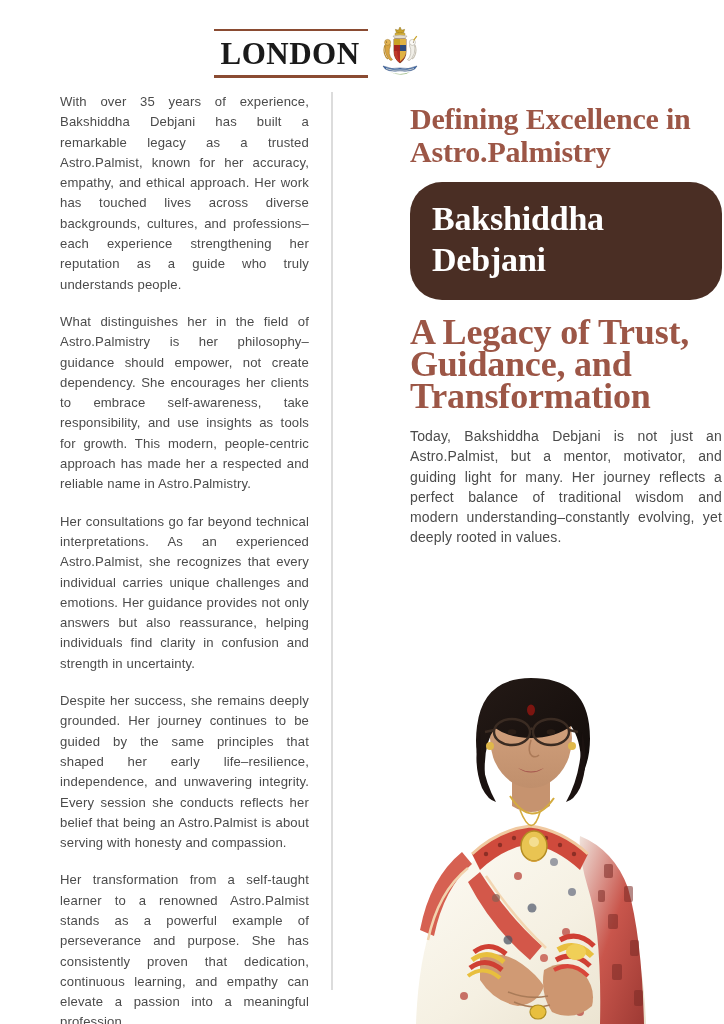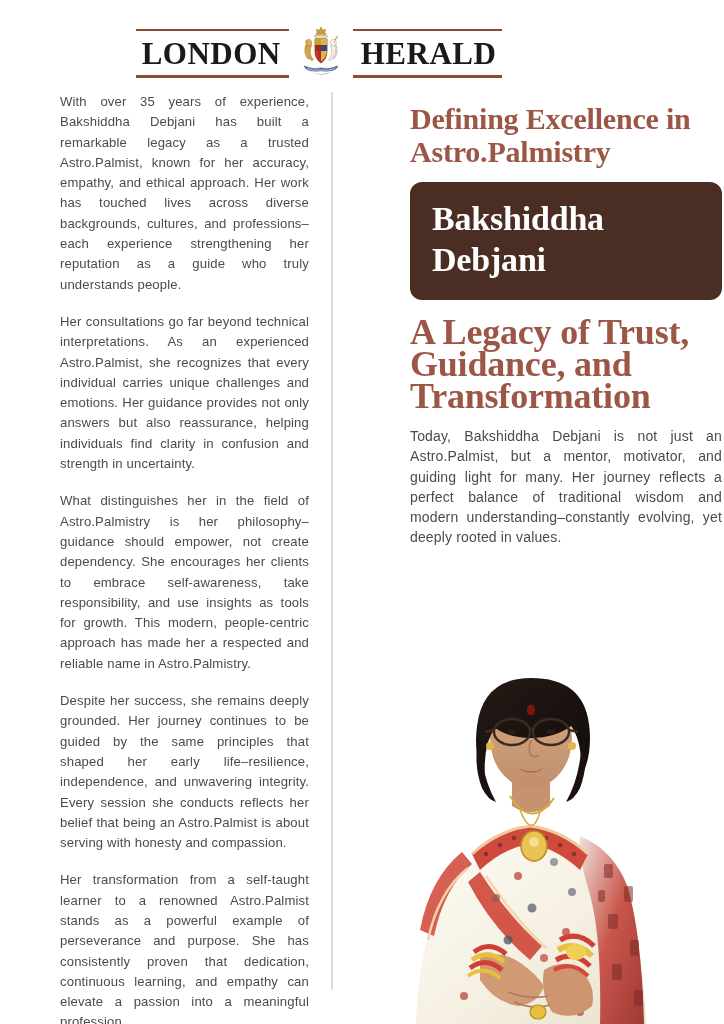--- a/index.html
+++ b/index.html
@@ -104,21 +104,21 @@
     font-family: "Liberation Serif", serif;
     font-weight: bold;
     font-size: 30px;
     line-height: 33px;
     color: #9c5646;
     margin: 0 0 14px 0;
     letter-spacing: -0.2px;
   }
   .name-box {
     background: #4a2e24;
-    border-radius: 12px;
+    border-radius: 32px;
     padding: 16px 22px 20px 22px;
     margin: 0 0 16px 0;
   }
   .name-box .name {
     font-family: "Liberation Serif", serif;
     font-weight: bold;
     font-size: 34px;
     line-height: 41px;
     color: #ffffff;
     letter-spacing: -0.2px;
@@ -185,30 +185,29 @@
         <path d="M37.6 15.4 l3.2 -4.2" stroke="#c9a227" stroke-width="1.2"></path>
         <path d="M39 20 q2 5 0 10 q-1 3 -3 4" stroke="#c8c2b4" stroke-width="1.1" fill="none"></path>
 
         <path d="M7 41 q9 4 17 2 q8 2 17 -2 q-2 4 -6 4.6 q-5.6 1 -11 0.2 q-5.4 0.8 -11 -0.2 q-4 -0.6 -6 -4.6 Z" fill="#3f6aa8" stroke="#2c4a78" stroke-width="0.5"></path>
         <path d="M10 43.6 q7 2.6 14 1.4 q7 1.2 14 -1.4" stroke="#e8e2d2" stroke-width="0.8" fill="none"></path>
 
         <path d="M14 47 q10 4 20 0 q-8 5 -20 0 Z" fill="#6f9a4a" opacity="0.85"></path>
       </svg>
     </div>
 
-    <div class="mast-word right">HERALD</div>
   </div>
 </div>
 
 <div class="divider"></div>
 
 <div class="col-left">
   <p>With over 35 years of experience, Bakshiddha Debjani has built a remarkable legacy as a trusted Astro.Palmist, known for her accuracy, empathy, and ethical approach. Her work has touched lives across diverse backgrounds, cultures, and professions–each experience strengthening her reputation as a guide who truly understands people.</p>
+  <p>What distinguishes her in the field of Astro.Palmistry is her philosophy–guidance should empower, not create dependency. She encourages her clients to embrace self-awareness, take responsibility, and use insights as tools for growth. This modern, people-centric approach has made her a respected and reliable name in Astro.Palmistry.</p>
   <p>Her consultations go far beyond technical interpretations. As an experienced Astro.Palmist, she recognizes that every individual carries unique challenges and emotions. Her guidance provides not only answers but also reassurance, helping individuals find clarity in confusion and strength in uncertainty.</p>
-  <p>What distinguishes her in the field of Astro.Palmistry is her philosophy–guidance should empower, not create dependency. She encourages her clients to embrace self-awareness, take responsibility, and use insights as tools for growth. This modern, people-centric approach has made her a respected and reliable name in Astro.Palmistry.</p>
   <p>Despite her success, she remains deeply grounded. Her journey continues to be guided by the same principles that shaped her early life–resilience, independence, and unwavering integrity. Every session she conducts reflects her belief that being an Astro.Palmist is about serving with honesty and compassion.</p>
   <p>Her transformation from a self-taught learner to a renowned Astro.Palmist stands as a powerful example of perseverance and purpose. She has consistently proven that dedication, continuous learning, and empathy can elevate a passion into a meaningful profession.</p>
 </div>
 
 <div class="col-right">
   <h1 class="headline">Defining Excellence in Astro.Palmistry</h1>
 
   <div class="name-box">
     <div class="name">Bakshiddha Debjani</div>
   </div>

